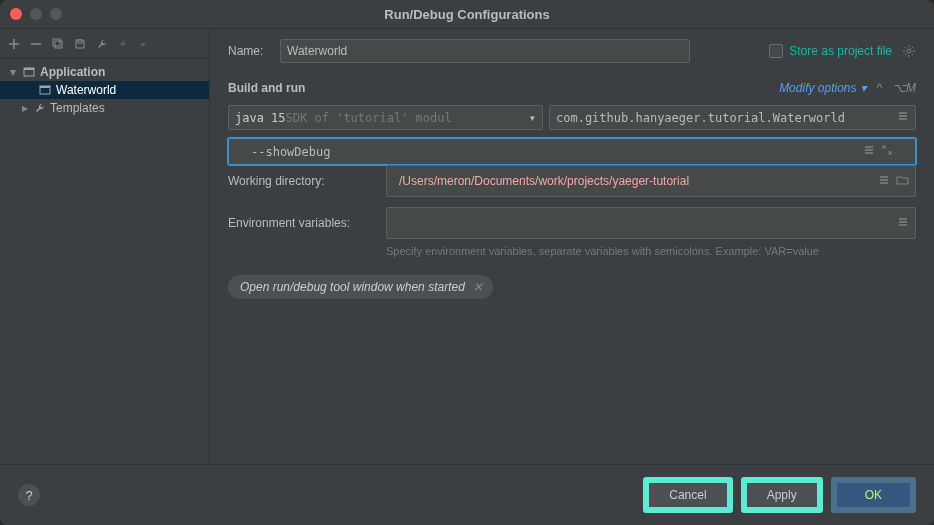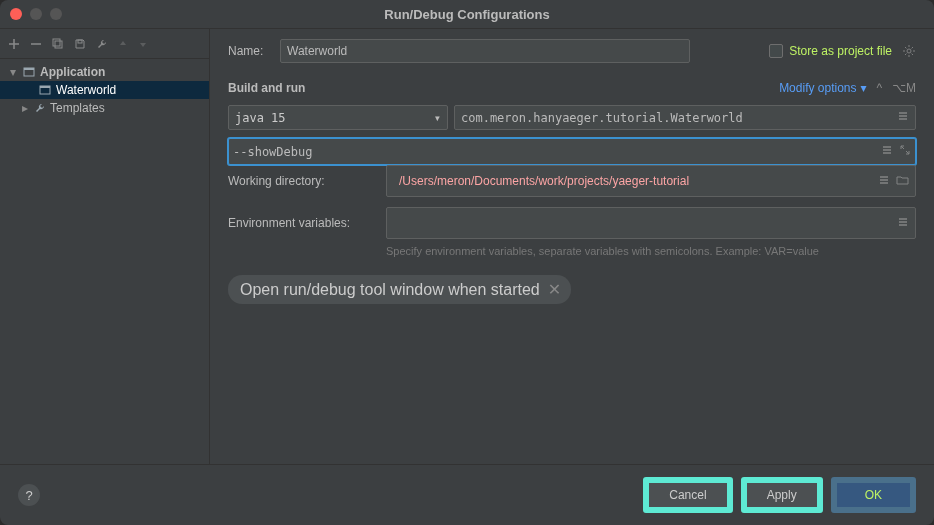--- a/index.html
+++ b/index.html
@@ -119,21 +119,21 @@
       font-size: 12px;
       font-family: inherit;
       border-radius: 2px;
     }
     .name-input { width: 410px; }
     .store-file {
       margin-left: auto;
       display: flex;
       align-items: flex-start;
       gap: 6px;
-      color: #bef264;
+      color: #14b8a6;
     }
     .checkbox {
       width: 14px;
       height: 14px;
       border: 1px solid #6e6e6e;
       border-radius: 2px;
       background: #43494a;
     }
     .section-header {
       display: flex;
@@ -146,39 +146,40 @@
       font-size: 12px;
       color: #bbbbbb;
     }
     .modify-options {
       margin-left: auto;
       color: #589df6;
       font-size: 12px;
       display: flex;
       align-items: center;
       gap: 4px;
+      font-style: italic;
     }
     .shortcut {
       color: #888;
       margin-left: 6px;
     }
     .input-row {
       display: flex;
       gap: 6px;
       margin-bottom: 8px;
     }
     .jdk-select {
       display: flex;
       align-items: center;
       background: #45494a;
       border: 1px solid #5e6060;
       padding: 4px 6px;
       font-family: "Menlo", monospace;
       font-size: 12px;
-      width: 220px;
+      width: 315px;
       border-radius: 2px;
     }
     .jdk-select .dim { color: #777; }
     .jdk-select .bright { color: #ccc; }
     .dropdown-arrow {
       margin-left: auto;
     }
     .main-class {
       flex: 1;
       display: flex;
@@ -188,21 +189,21 @@
       padding: 4px 6px;
       font-family: "Menlo", monospace;
       font-size: 12px;
       border-radius: 2px;
     }
     .program-args {
       display: flex;
       align-items: center;
       background: #45494a;
       border: 1px solid #3b91d0;
-      padding: 5px 4px;
+      padding: 5px 22px;
       font-family: "Menlo", monospace;
       font-size: 12px;
       border-radius: 2px;
       box-shadow: 0 0 0 1px #3b91d0;
     }
     .hint {
       font-size: 11px;
       color: #777;
       margin-bottom: 14px;
     }
@@ -244,23 +245,24 @@
       color: #777;
       margin-top: -4px;
       margin-bottom: 18px;
     }
     .chip {
       display: inline-flex;
       align-items: center;
       background: #4c5052;
       border-radius: 14px;
       padding: 5px 10px 5px 12px;
-      font-size: 16px;
+      font-size: 12px;
       color: #ccc;
       gap: 8px;
+      font-style: italic;
     }
     .chip-close {
       color: #888;
     }
     .footer {
       margin-top: auto;
       padding: 12px 18px;
       display: flex;
       align-items: center;
       border-top: 1px solid #323232;
@@ -407,24 +409,25 @@
           <span>Modify options</span>
           <span style="color:#589df6">▾</span>
           <span class="shortcut">^</span>
             <span class="shortcut">⌥M</span>
         </span>
       </div>
 
       <div class="input-row">
         <div class="jdk-select">
           <span class="bright">java 15</span>
+          <span class="dim"> SDK of 'tutorial' modul</span>
           <span class="dropdown-arrow">▾</span>
         </div>
         <div class="main-class">
-          <span>com.meron.hanyaeger.tutorial.Waterworld</span>
+          <span>com.github.hanyaeger.tutorial.Waterworld</span>
           <span class="trailing-icons">
             <span><svg width="12" height="12" viewBox="0 0 12 12">
                   <path d="M2 3h8M2 6h8M2 9h8" stroke="#aaa" stroke-width="1.3"></path>
                 </svg></span>
           </span>
         </div>
       </div>
 
       <div class="program-args">
         <span>--showDebug</span>

